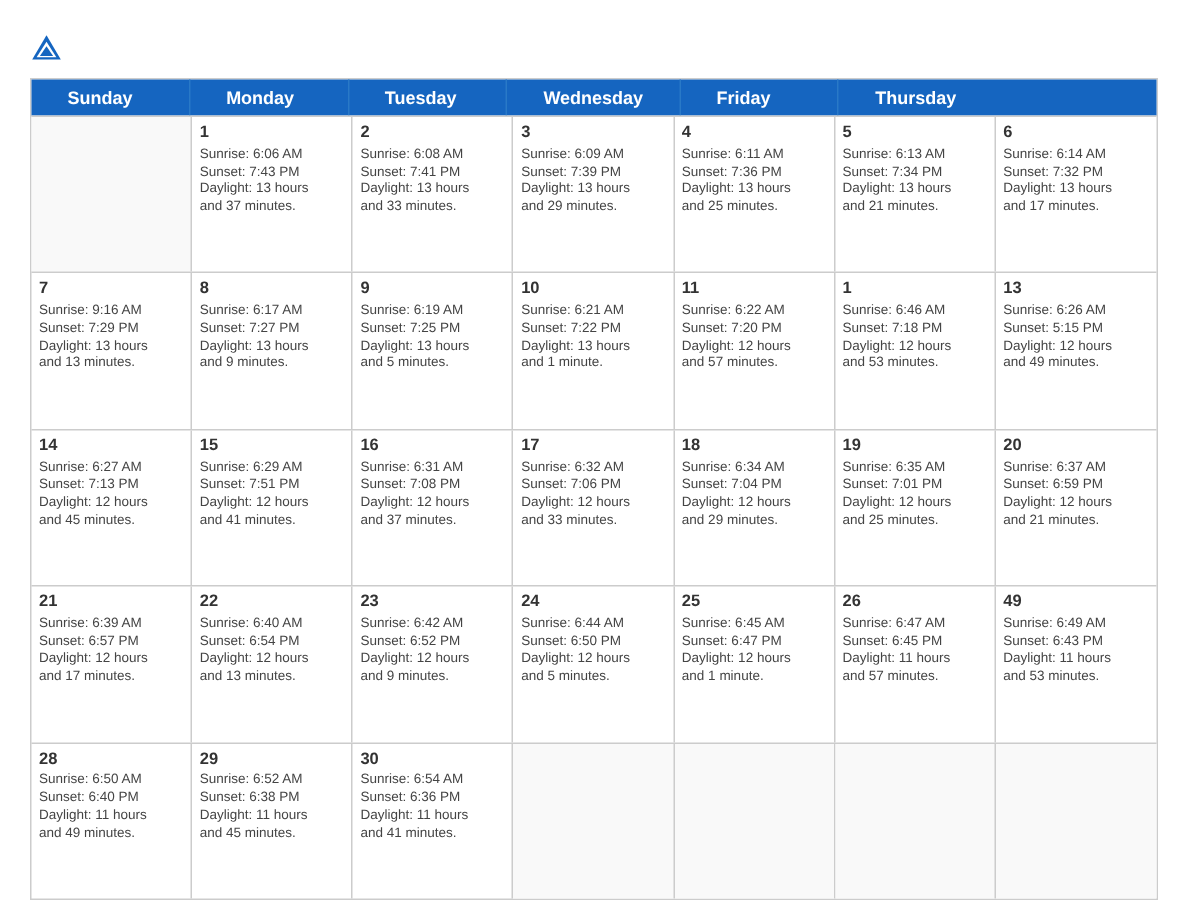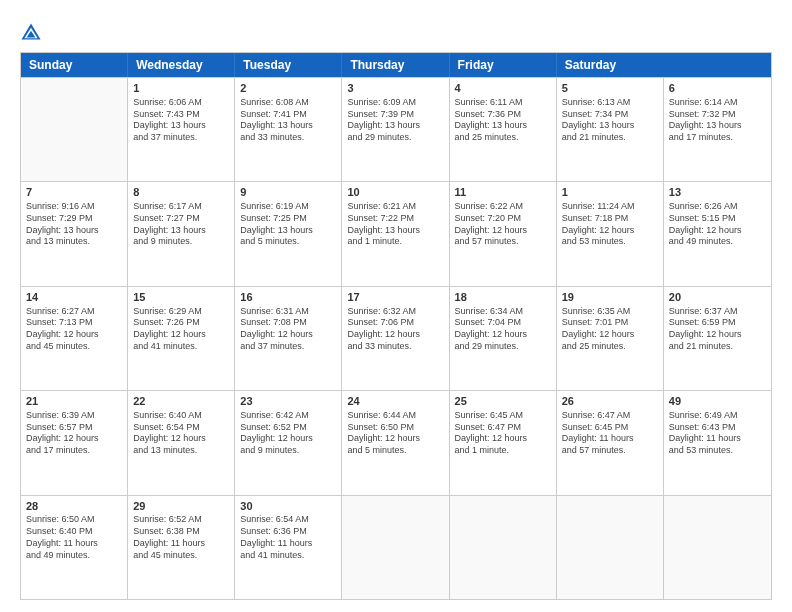--- a/index.html
+++ b/index.html
@@ -69,21 +69,21 @@
     }
     .cal-header-row {
       display: grid;
       grid-template-columns: repeat(7, 1fr);
       background: #1565c0;
     }
     .cal-header-cell {
       color: #fff;
       font-weight: bold;
       font-size: 12px;
-      padding: 5px 8px;
+      padding: 5px 24px;
       border-right: 1px solid #2979c7;
       text-align: left;
     }
     .cal-header-cell:last-child { border-right: none; }
     .cal-body {
       flex: 1;
       display: flex;
       flex-direction: column;
     }
     .cal-row {
@@ -134,25 +134,25 @@
     </div>
     <div class="title-block">
       <div class="month-title"></div>
       <div class="subtitle"></div>
     </div>
   </div>
 
   <div class="calendar">
     <div class="cal-header-row" id="cal-header">
         <div class="cal-header-cell">Sunday</div>
+        <div class="cal-header-cell">Monday</div>
+        <div class="cal-header-cell">Tuesday</div>
         <div class="cal-header-cell">Wednesday</div>
-        <div class="cal-header-cell">Tuesday</div>
+        <div class="cal-header-cell">Friday</div>
         <div class="cal-header-cell">Thursday</div>
-        <div class="cal-header-cell">Friday</div>
-        <div class="cal-header-cell">Saturday</div>
       </div>
     <div class="cal-body" id="cal-body">
         <div class="cal-row">
           <div class="cal-cell empty"></div>
           <div class="cal-cell">
             <span class="day-number">1</span>
             <div class="cell-text">Sunrise: 6:06 AM</div>
             <div class="cell-text">Sunset: 7:43 PM</div>
             <div class="cell-text">Daylight: 13 hours</div>
             <div class="cell-text">and 37 minutes.</div>
@@ -224,21 +224,21 @@
           </div>
           <div class="cal-cell">
             <span class="day-number">11</span>
             <div class="cell-text">Sunrise: 6:22 AM</div>
             <div class="cell-text">Sunset: 7:20 PM</div>
             <div class="cell-text">Daylight: 12 hours</div>
             <div class="cell-text">and 57 minutes.</div>
           </div>
           <div class="cal-cell">
             <span class="day-number">1</span>
-            <div class="cell-text">Sunrise: 11:24 AM</div>
+            <div class="cell-text">Sunrise: 6:46 AM</div>
             <div class="cell-text">Sunset: 7:18 PM</div>
             <div class="cell-text">Daylight: 12 hours</div>
             <div class="cell-text">and 53 minutes.</div>
           </div>
           <div class="cal-cell">
             <span class="day-number">13</span>
             <div class="cell-text">Sunrise: 6:26 AM</div>
             <div class="cell-text">Sunset: 5:15 PM</div>
             <div class="cell-text">Daylight: 12 hours</div>
             <div class="cell-text">and 49 minutes.</div>
@@ -248,21 +248,21 @@
           <div class="cal-cell">
             <span class="day-number">14</span>
             <div class="cell-text">Sunrise: 6:27 AM</div>
             <div class="cell-text">Sunset: 7:13 PM</div>
             <div class="cell-text">Daylight: 12 hours</div>
             <div class="cell-text">and 45 minutes.</div>
           </div>
           <div class="cal-cell">
             <span class="day-number">15</span>
             <div class="cell-text">Sunrise: 6:29 AM</div>
-            <div class="cell-text">Sunset: 7:26 PM</div>
+            <div class="cell-text">Sunset: 7:51 PM</div>
             <div class="cell-text">Daylight: 12 hours</div>
             <div class="cell-text">and 41 minutes.</div>
           </div>
           <div class="cal-cell">
             <span class="day-number">16</span>
             <div class="cell-text">Sunrise: 6:31 AM</div>
             <div class="cell-text">Sunset: 7:08 PM</div>
             <div class="cell-text">Daylight: 12 hours</div>
             <div class="cell-text">and 37 minutes.</div>
           </div>

